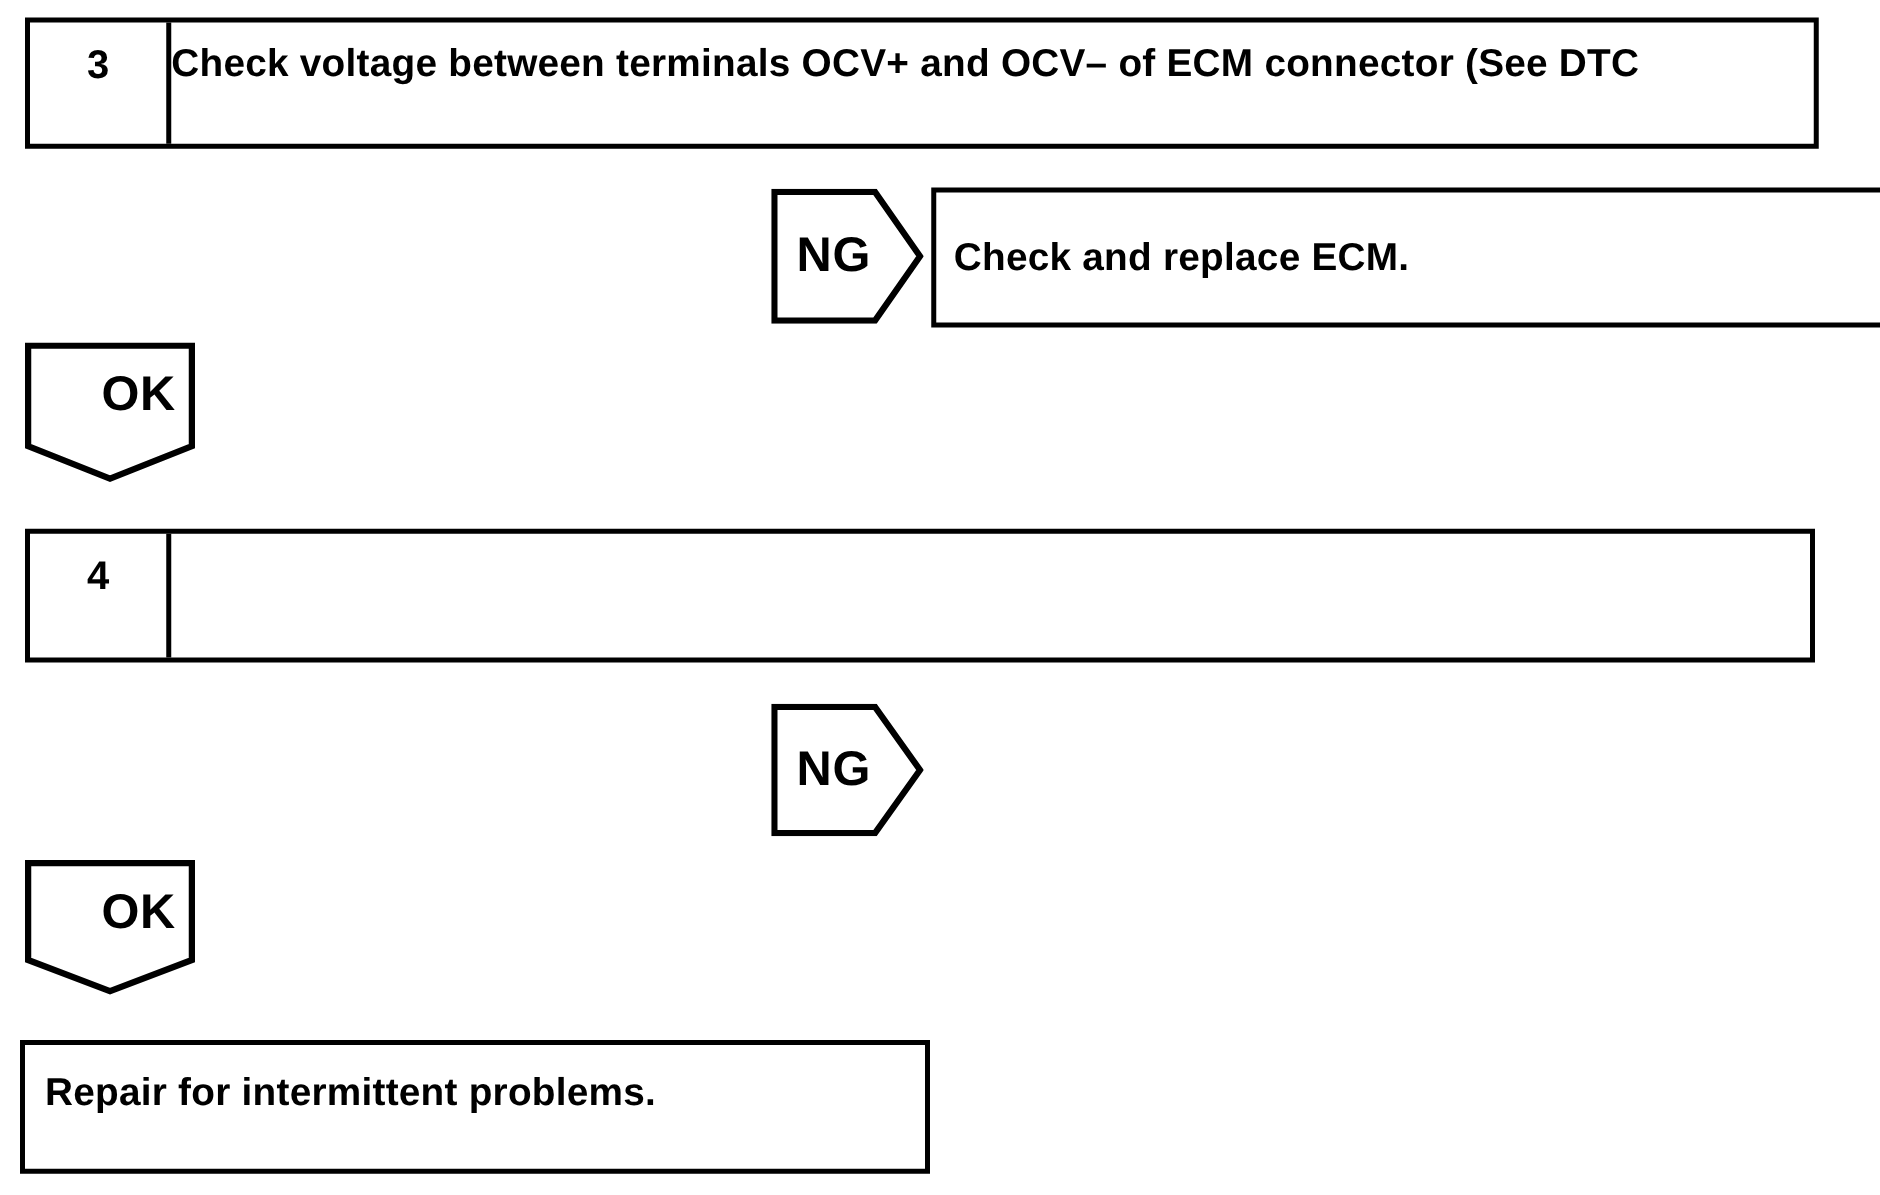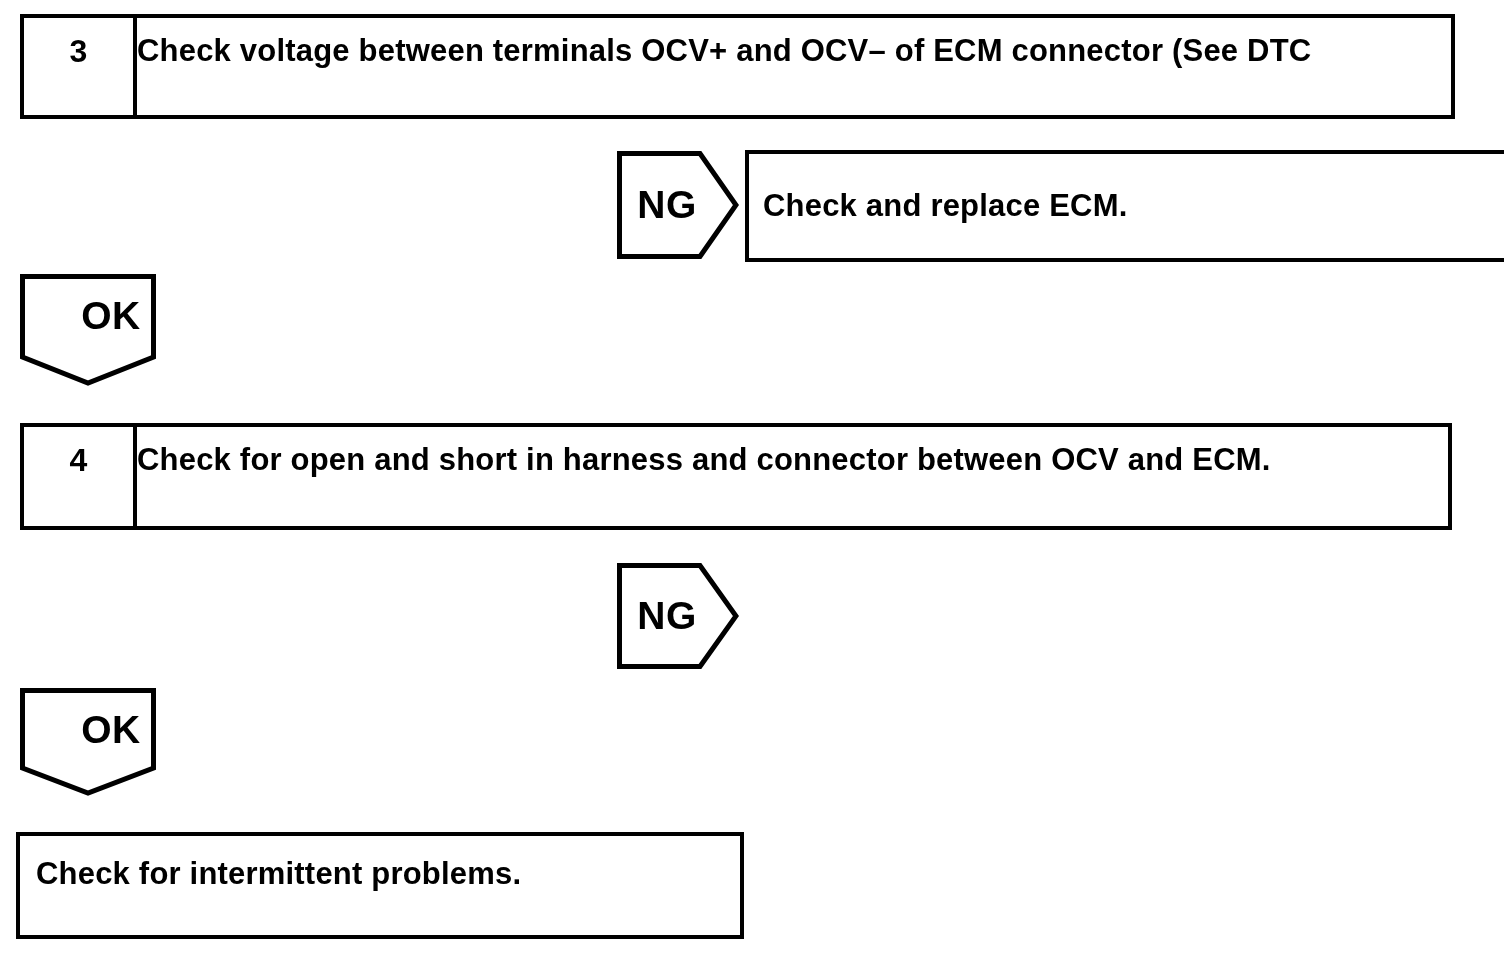--- a/index.html
+++ b/index.html
@@ -95,37 +95,34 @@
 
   <div class="connector ok-connector" style="left:20px; top:274px; width:136px; height:112px;">
     <svg viewBox="0 0 136 112" preserveAspectRatio="none">
       <polygon points="2.5,2.5 133.5,2.5 133.5,83 68,109 2.5,83" fill="#ffffff" stroke="#000000" stroke-width="5"></polygon>
     </svg>
     <div class="lbl">OK</div>
   </div>
 
   <div class="box step-box" style="left:20px; top:423px; width:1432px; height:107px;">
     <div class="num-cell">4</div>
-    <div class="step-text">
-      <span>Check for open and short in harness and connector between OCV and ECM.</span>
-    </div>
   </div>
 
   <div class="connector ng-connector" style="left:617px; top:563px; width:122px; height:106px;">
     <svg viewBox="0 0 122 106" preserveAspectRatio="none">
       <polygon points="2.5,2.5 83,2.5 119,53 83,103.5 2.5,103.5" fill="#ffffff" stroke="#000000" stroke-width="5"></polygon>
     </svg>
     <div class="lbl">NG</div>
   </div>
 
 
   <div class="connector ok-connector" style="left:20px; top:688px; width:136px; height:108px;">
     <svg viewBox="0 0 136 108" preserveAspectRatio="none">
       <polygon points="2.5,2.5 133.5,2.5 133.5,80 68,105 2.5,80" fill="#ffffff" stroke="#000000" stroke-width="5"></polygon>
     </svg>
     <div class="lbl">OK</div>
   </div>
 
   <div class="box final-box" style="left:16px; top:832px; width:728px; height:107px;">
-    <span>Check for intermittent problems.</span>
+    <span>Repair for intermittent problems.</span>
   </div>
 
 </div>
 
 </body></html>

